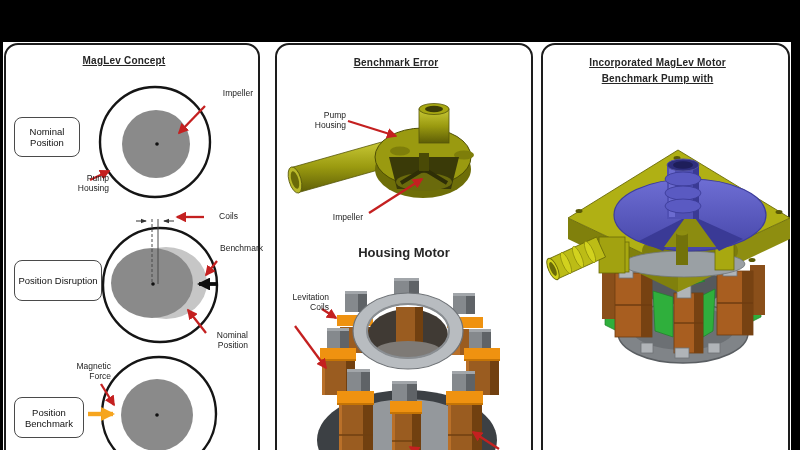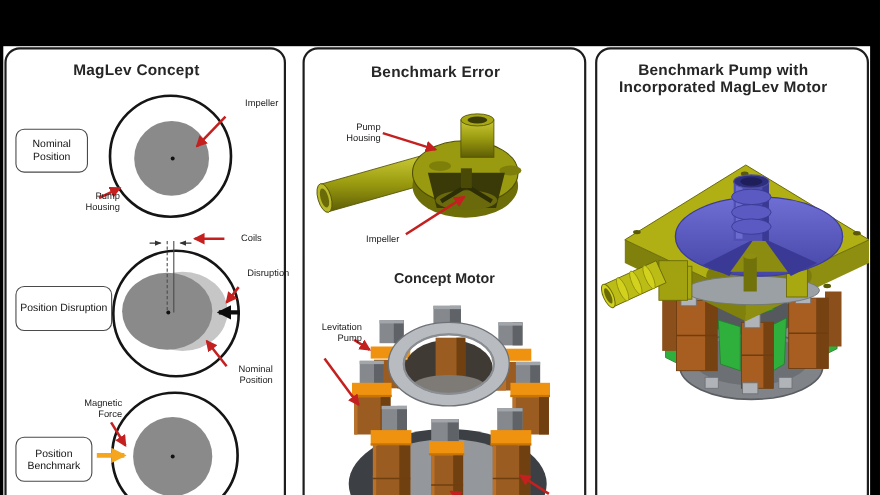--- a/index.html
+++ b/index.html
@@ -4,21 +4,21 @@
 <style>
   html,body{margin:0;padding:0;background:#000;width:800px;height:450px;overflow:hidden;
     font-family:"Liberation Sans","DejaVu Sans",sans-serif;}
   #stage{position:relative;width:800px;height:450px;background:#000;}
   #figure{position:absolute;left:3px;top:42px;width:788px;height:408px;background:#fff;overflow:hidden;}
   .panel{position:absolute;top:1px;height:420px;background:#fff;border:2px solid #1d1d1d;border-radius:14px;box-sizing:border-box;}
   #panel-concept{left:1px;width:256px;}
   #panel-pump{left:272px;width:258px;}
   #panel-integrated{left:538px;width:249px;}
   .panel svg{position:absolute;left:0;top:0;pointer-events:none;}
-  .panel-title{position:absolute;left:0;right:16px;text-align:center;font-size:14px;font-weight:600;color:#262626;letter-spacing:.2px;}
+  .panel-title{position:absolute;left:0;right:16px;text-align:center;font-size:10px;font-weight:600;color:#262626;letter-spacing:.2px;text-decoration:underline;}
   .sub-title{position:absolute;left:0;right:0;text-align:center;font-size:13px;font-weight:600;color:#262626;}
   .lbl{position:absolute;font-size:8.5px;line-height:9.5px;color:#1c1c1c;text-align:right;}
   .cbox{position:absolute;display:flex;align-items:center;justify-content:center;text-align:center;
     background:#fff;border:1.6px solid #4a4a4a;border-radius:8px;font-size:9.5px;line-height:11px;color:#111;box-sizing:border-box;padding:2px;}
 </style>
 </head>
 <body>
 
 <div id="stage">
   <div id="figure">
@@ -75,21 +75,21 @@
         </g>
       </svg>
 
       <div class="panel-title" style="top:10px;">MagLev Concept</div>
       <div class="cbox" style="left:8px;top:72px;width:66px;height:40px;">Nominal Position</div>
       <div class="cbox" style="left:8px;top:215px;width:88px;height:41px;">Position Disruption</div>
       <div class="cbox" style="left:8px;top:352px;width:70px;height:41px;">Position Benchmark</div>
       <div class="lbl" style="left:203px;top:44px;width:44px;">Impeller</div>
       <div class="lbl" style="left:49px;top:129px;width:54px;">Pump Housing</div>
       <div class="lbl" style="left:200px;top:167px;width:32px;">Coils</div>
-      <div class="lbl" style="left:205px;top:199px;width:52px;">Disruption</div>
+      <div class="lbl" style="left:205px;top:199px;width:52px;">Benchmark</div>
       <div class="lbl" style="left:194px;top:286px;width:48px;">Nominal Position</div>
       <div class="lbl" style="left:53px;top:317px;width:52px;">Magnetic Force</div>
     </div>
 
     <div class="panel" id="panel-pump">
       <svg width="258" height="420" viewBox="0 0 258 420">
         <defs>
           <marker id="mr2" viewBox="0 0 10 10" refX="8.5" refY="5" markerWidth="4.6" markerHeight="4.6" orient="auto">
               <path d="M0,0L10,5L0,10z" fill="#c42020"></path>
             </marker>
@@ -205,24 +205,24 @@
           <line x1="71" y1="76" x2="119" y2="91" marker-end="url(#mr2)"></line>
           <line x1="92" y1="168" x2="145" y2="134" marker-end="url(#mr2)"></line>
           <line x1="45" y1="264" x2="59" y2="273" marker-end="url(#mr2)"></line>
           <line x1="18" y1="281" x2="49" y2="323" marker-end="url(#mr2)"></line>
           <line x1="222" y1="404" x2="196" y2="387" marker-end="url(#mr2)"></line>
           <line x1="150" y1="412" x2="133" y2="402" marker-end="url(#mr2)"></line>
         </g>
       </svg>
 
       <div class="panel-title" style="top:12px;">Benchmark Error</div>
-      <div class="sub-title" style="top:200px;">Concept Motor</div>
+      <div class="sub-title" style="top:200px;">Housing Motor</div>
       <div class="lbl" style="left:21px;top:66px;width:48px;">Pump Housing</div>
       <div class="lbl" style="left:42px;top:168px;width:44px;">Impeller</div>
-      <div class="lbl" style="left:0px;top:248px;width:52px;">Levitation Pump</div>
+      <div class="lbl" style="left:0px;top:248px;width:52px;">Levitation Coils</div>
     </div>
 
     <div class="panel" id="panel-integrated">
       <svg width="249" height="420" viewBox="0 0 249 420">
         <defs>
           <linearGradient id="blueV" x1="0" y1="0" x2="0" y2="1">
             <stop offset="0" stop-color="#6e6ed4"></stop>
               <stop offset="1" stop-color="#4646a8"></stop>
           </linearGradient>
         </defs>
@@ -303,19 +303,19 @@
           <polygon points="5.5,214 53.5,192 62.5,212 14.5,234" fill="#bcbc16" stroke="#6a6a08" stroke-width="0.9"></polygon>
           <ellipse cx="23" cy="218" rx="3.4" ry="11.5" transform="rotate(-24 23 218)" fill="#d2d21e" stroke="#8a8a0c" stroke-width="0.7"></ellipse>
           <ellipse cx="35" cy="212" rx="3.4" ry="11.5" transform="rotate(-24 35 212)" fill="#d2d21e" stroke="#8a8a0c" stroke-width="0.7"></ellipse>
           <ellipse cx="47" cy="207" rx="3.4" ry="11.5" transform="rotate(-24 47 207)" fill="#d2d21e" stroke="#8a8a0c" stroke-width="0.7"></ellipse>
           <ellipse cx="10" cy="224" rx="4.5" ry="11.5" transform="rotate(-24 10 224)" fill="#d2d21e" stroke="#6a6a08" stroke-width="0.9"></ellipse>
           <ellipse cx="10" cy="224" rx="2.6" ry="7.5" transform="rotate(-24 10 224)" fill="#6a6a08"></ellipse>
         </g>
       </svg>
 
       <div class="panel-title" style="top:10px;line-height:16px;">
+        <div>Incorporated MagLev Motor</div>
         <div>Benchmark Pump with</div>
-        <div>Incorporated MagLev Motor</div>
       </div>
     </div>
 
   </div>
 </div>
 
 </body></html>

